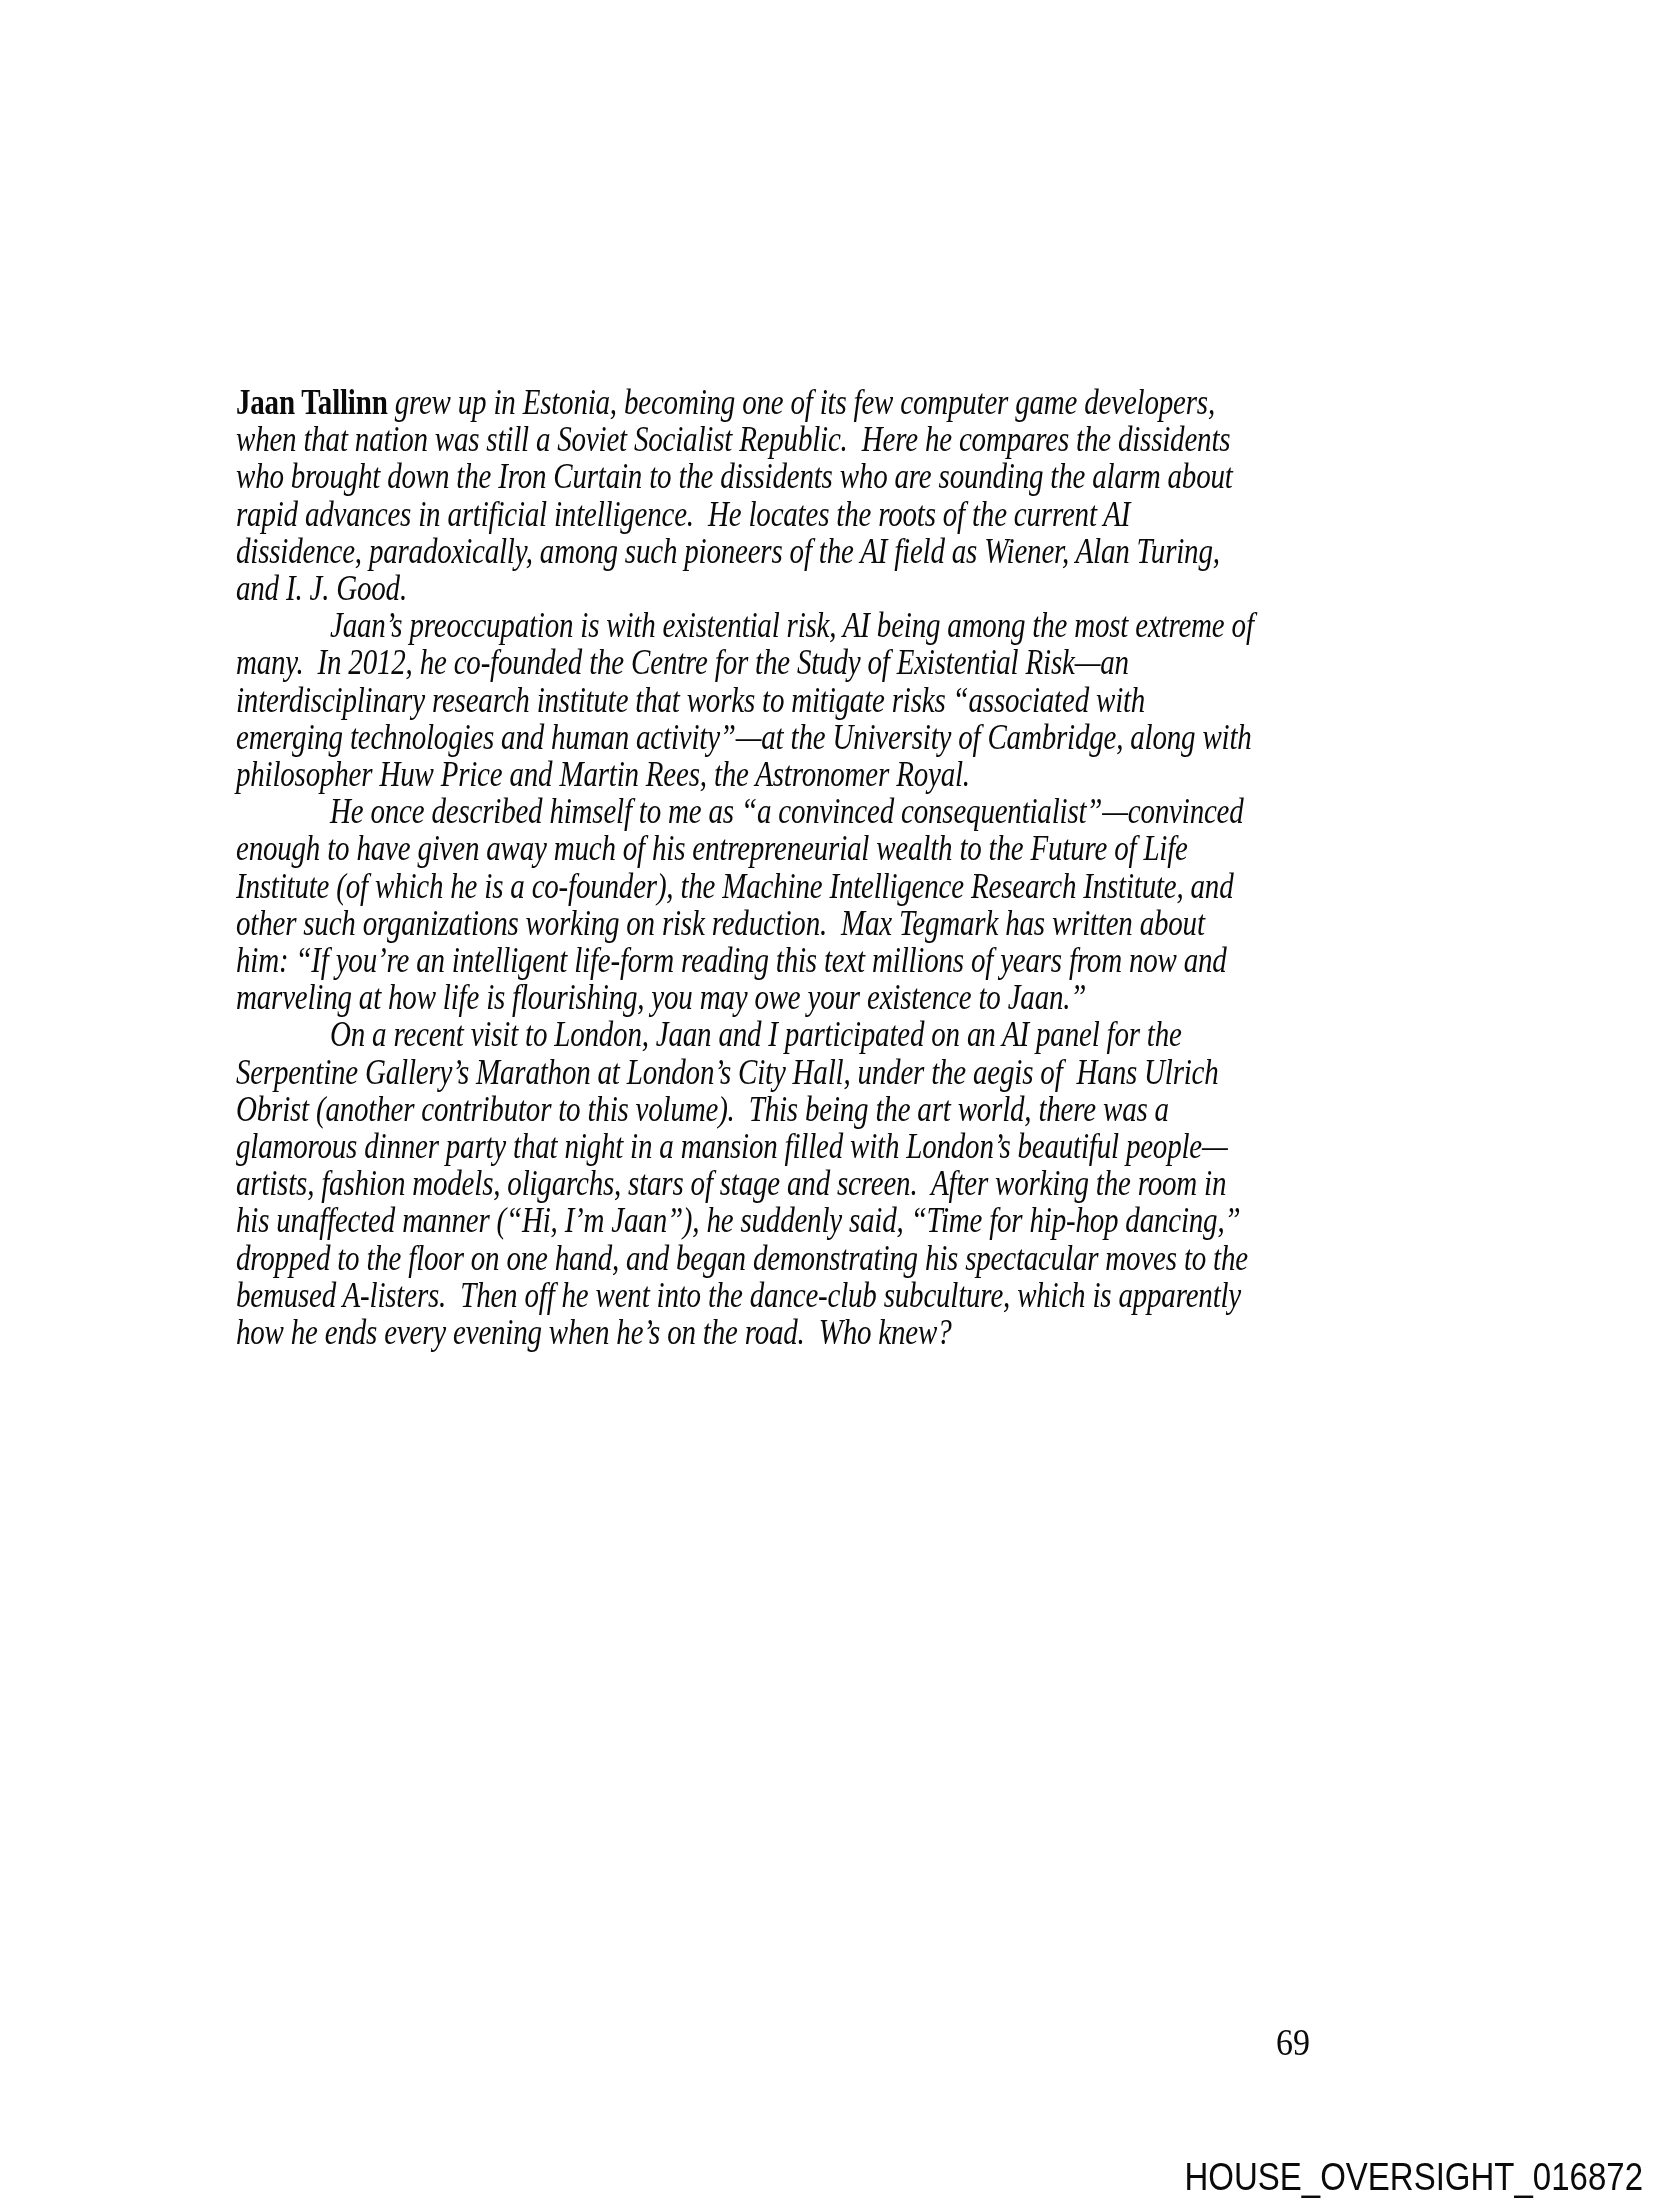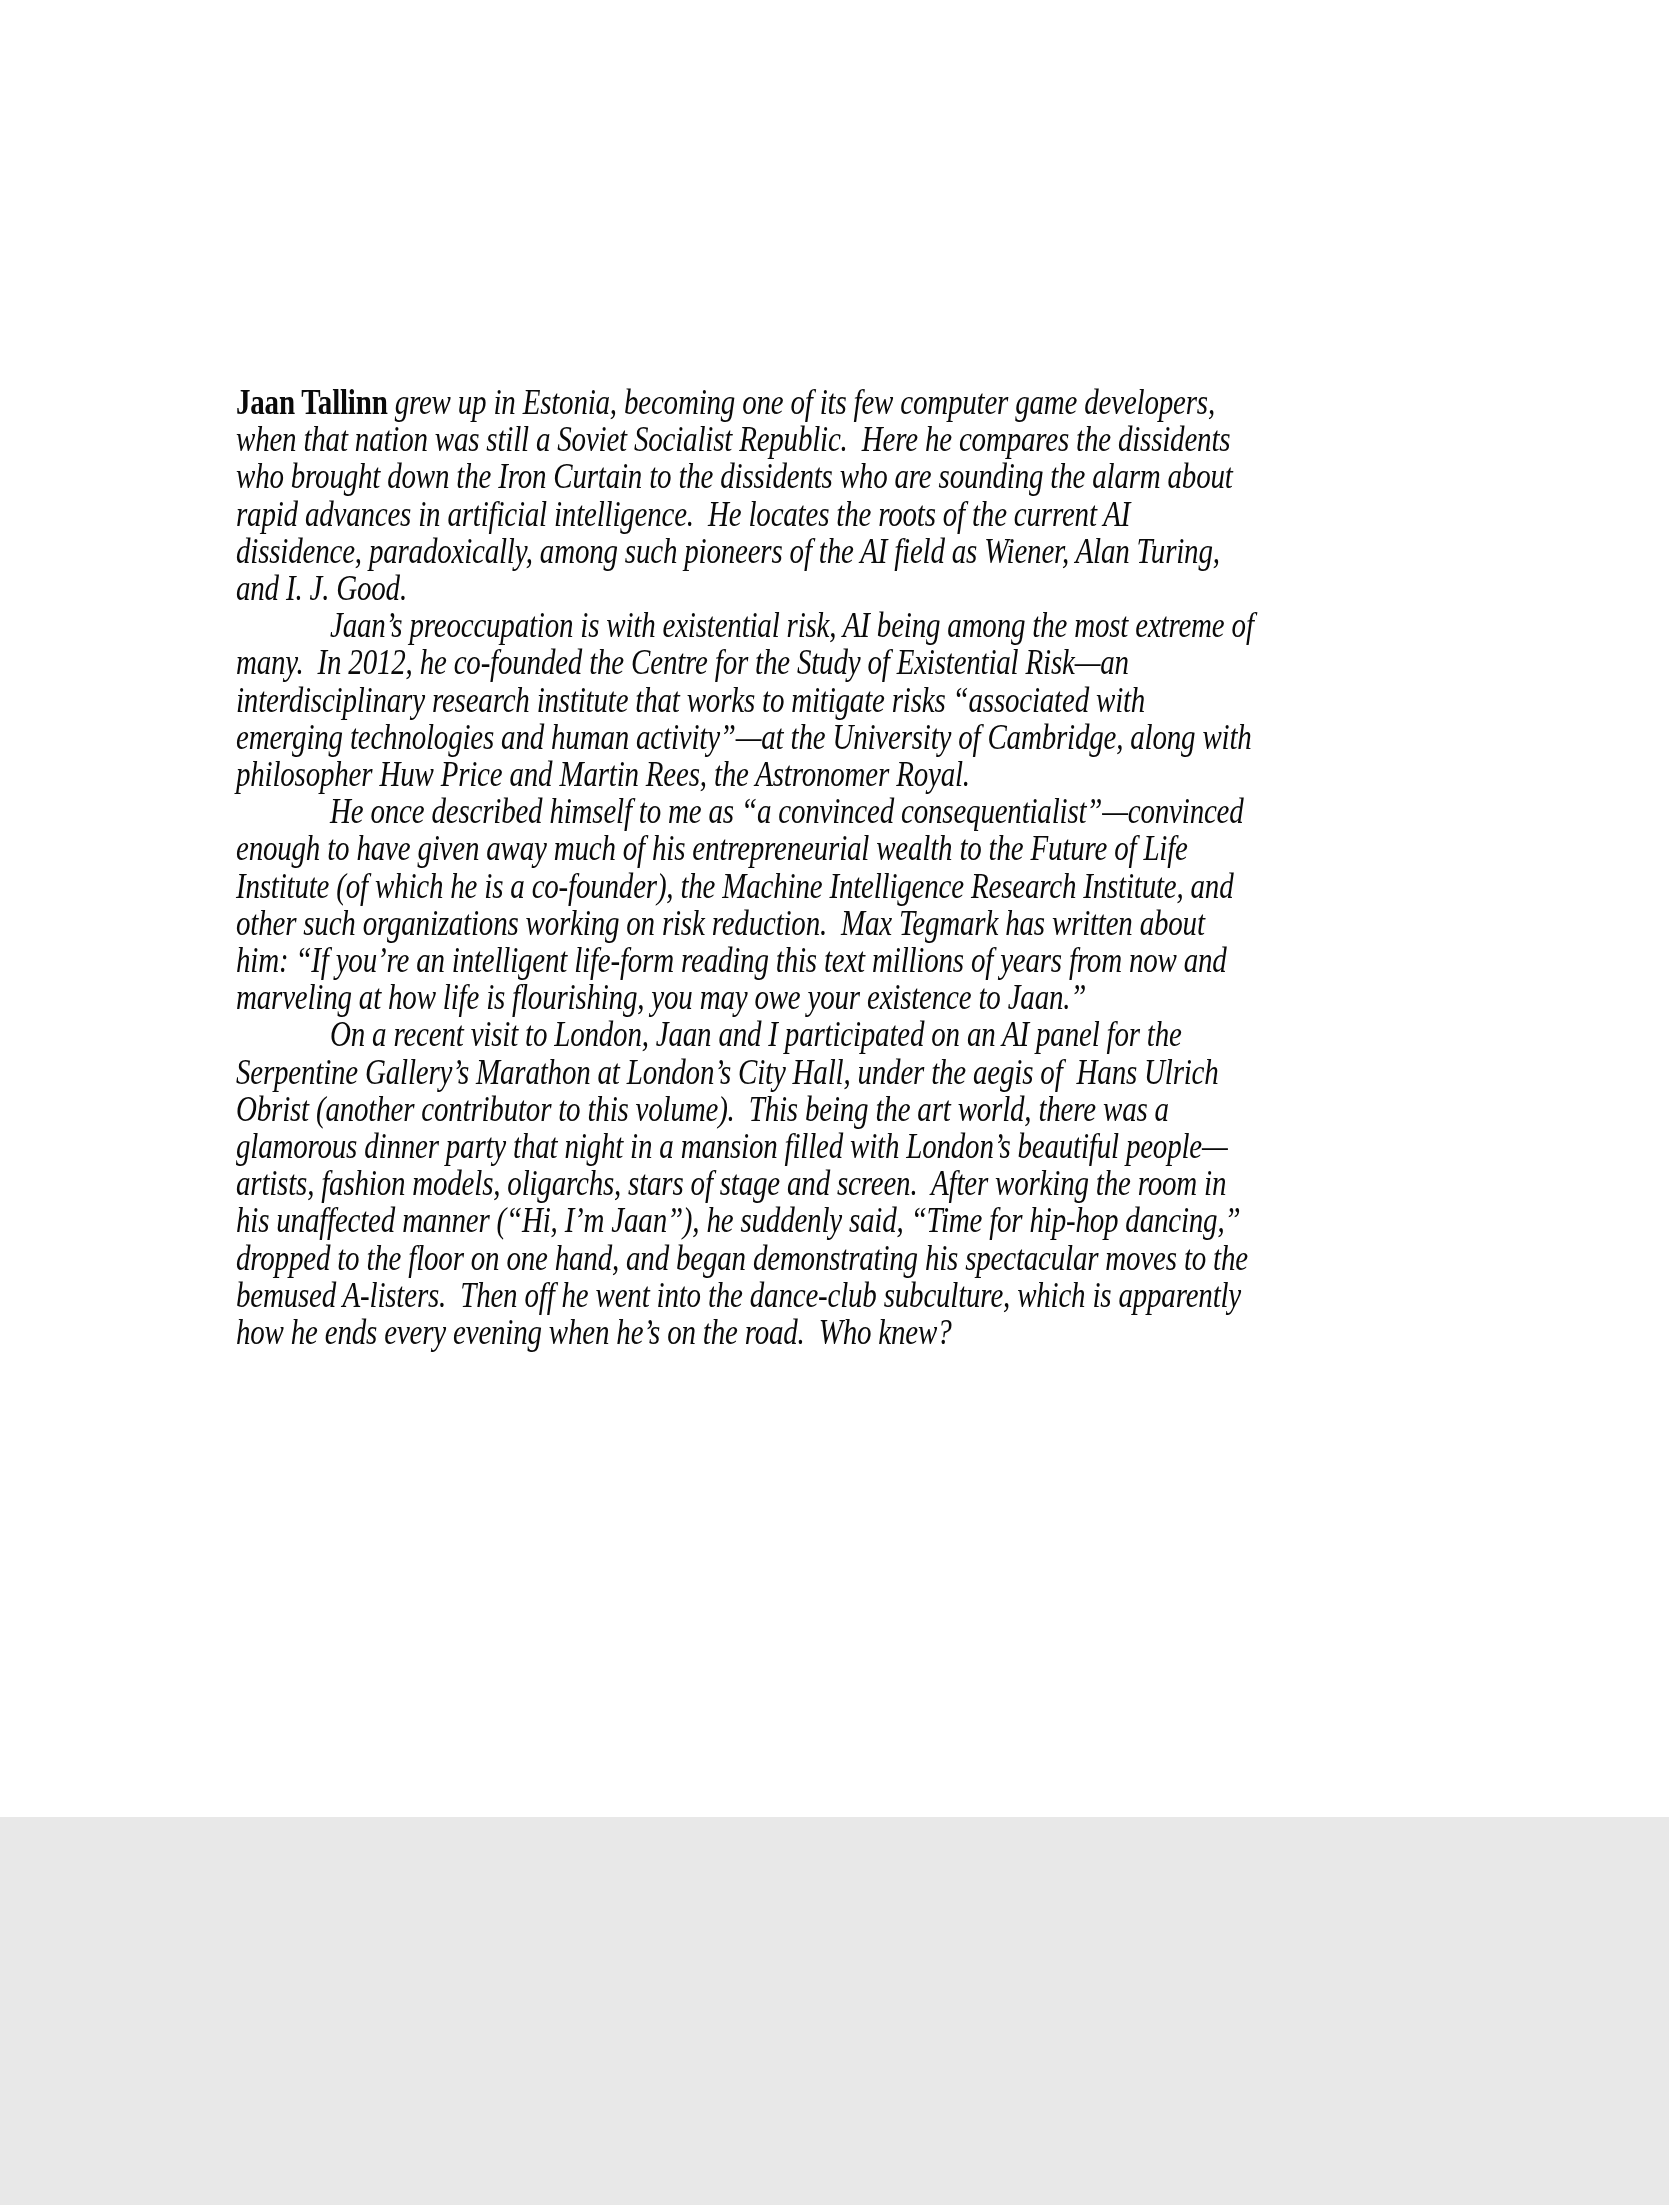--- a/index.html
+++ b/index.html
@@ -3,21 +3,21 @@
 <meta charset="utf-8">
 <style>
   html, body {
     margin: 0;
     padding: 0;
     background: #e8e8e8;
   }
   .page {
     position: relative;
     width: 1669px;
-    height: 1817px;
+    height: 2205px;
     background: #ffffff;
     overflow: hidden;
     color: #0a0a0a;
   }
   .text-block {
     position: absolute;
     left: 236px;
     top: 384px;
     width: 1139px;
     font-family: "Liberation Serif", "DejaVu Serif", serif;

